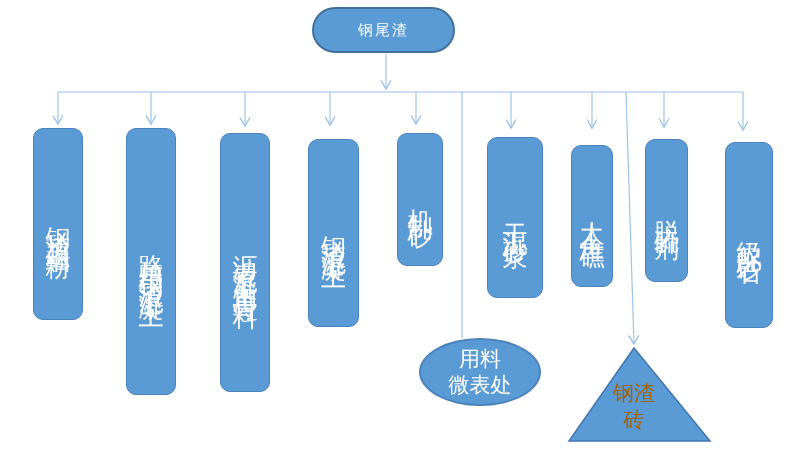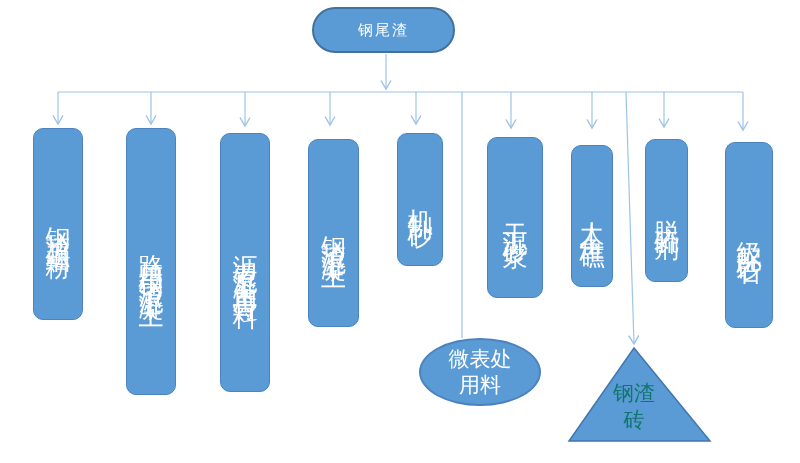--- a/index.html
+++ b/index.html
@@ -30,21 +30,21 @@
   .b6{left:487px;top:137px;width:56px;height:161px;}
   .b7{left:571px;top:145px;width:42px;height:142px;}
   .b8{left:645px;top:139px;width:43px;height:143px;}
   .b9{left:725px;top:142px;width:48px;height:186px;}
   .ellipse{
     left:419px;top:338px;width:122px;height:68px;border-radius:50%;
     border:2px solid #4A83BD;font-size:21px;line-height:26px;text-align:center;
   }
   .tri-label{
     position:absolute;left:592px;top:379px;width:84px;text-align:center;
-    color:#0f766e;font-size:21px;line-height:27px;
+    color:#a16207;font-size:21px;line-height:27px;
   }
 </style>
 </head>
 <body>
 
 <div class="canvas">
 
   <svg class="connectors" viewBox="0 0 800 463" xmlns="http://www.w3.org/2000/svg">
     <defs>
       <marker id="arw" markerUnits="userSpaceOnUse" markerWidth="14" markerHeight="12" refX="10" refY="5.5" orient="auto">
@@ -96,22 +96,22 @@
   </div>
   <div class="node vbox b8">
     <span class="vtext">脱硫剂</span>
   </div>
   <div class="node vbox b9">
     <span class="vtext">级配砂石</span>
   </div>
 
   <div class="node ellipse">
     <div>
+      <div>用料</div>
       <div>微表处</div>
-      <div>用料</div>
     </div>
   </div>
 
   <div class="tri-label">
     <div>钢渣</div>
     <div>砖</div>
   </div>
 
 </div>
 

